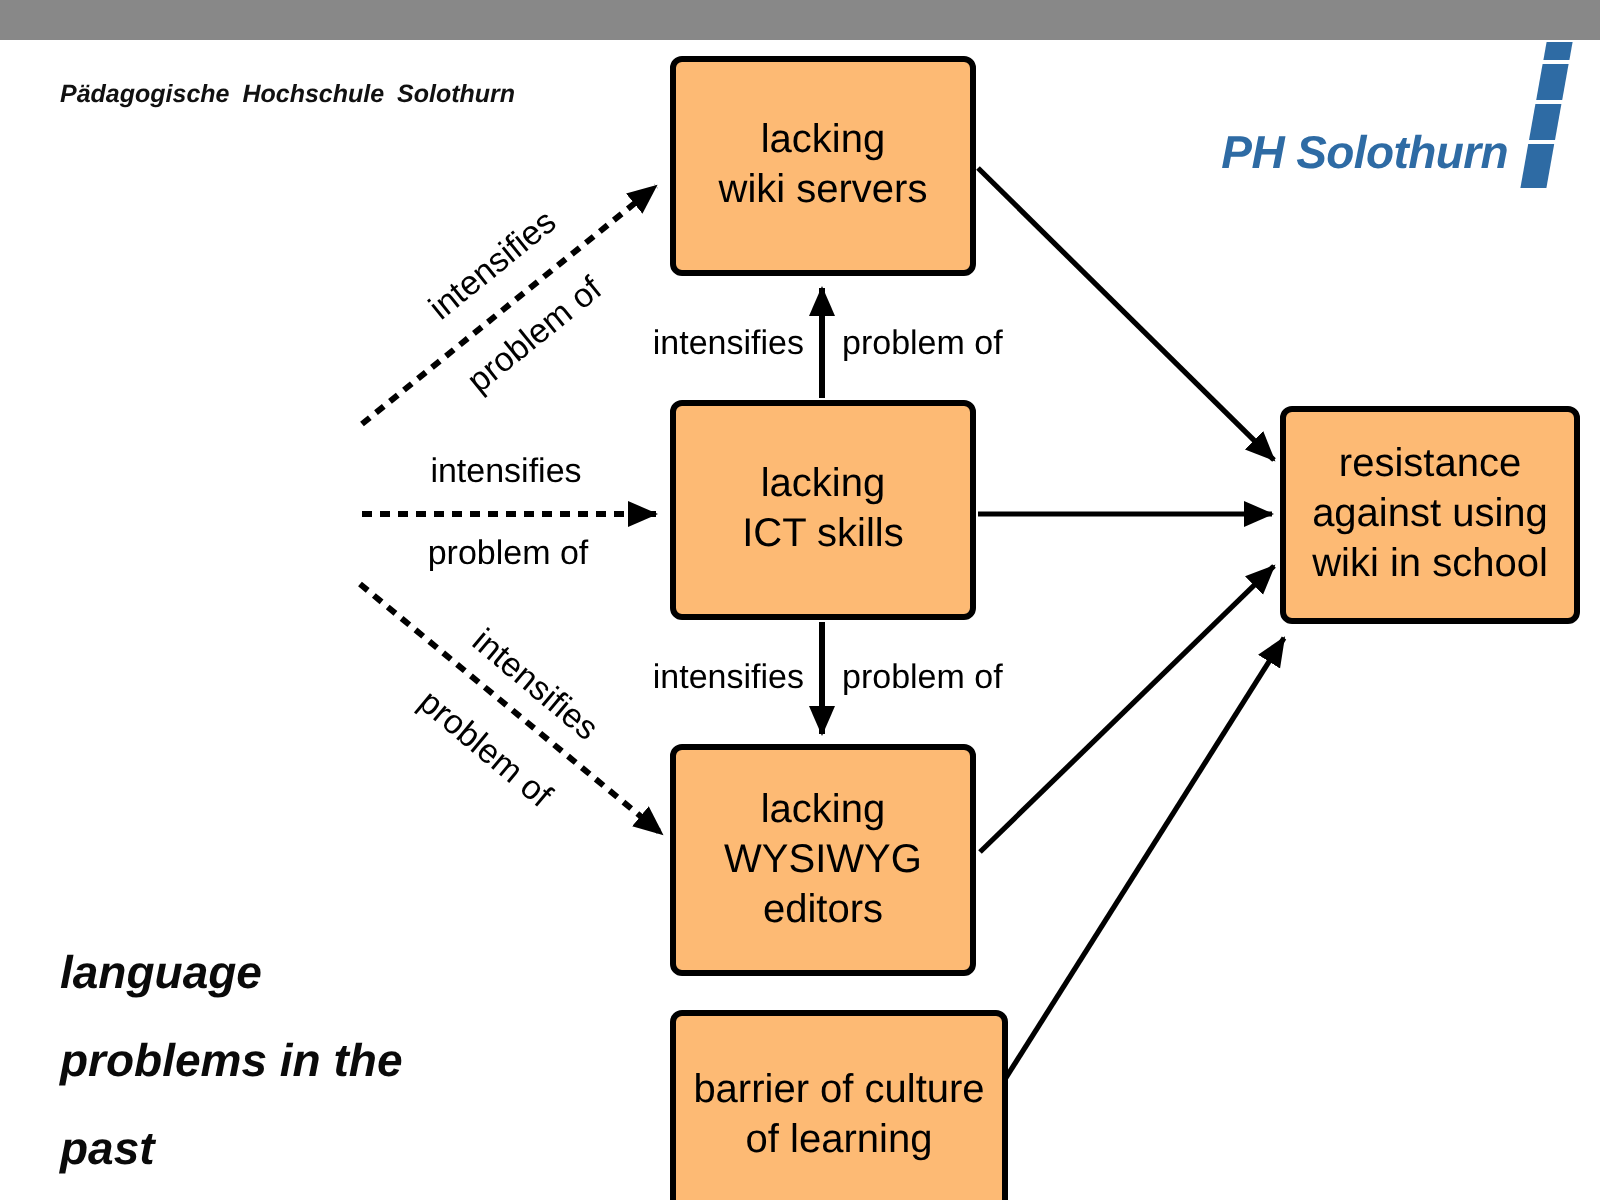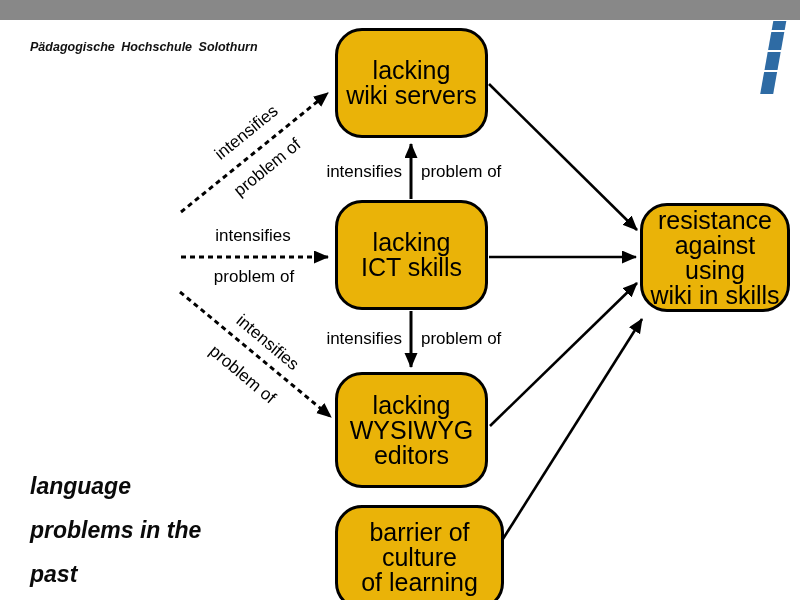--- a/index.html
+++ b/index.html
@@ -8,23 +8,23 @@
     font-family:"Liberation Sans",sans-serif;color:#000;overflow:hidden;margin-top:20px;
   }
   
   .header{position:absolute;left:30px;top:20px;font-size:12.5px;line-height:15px;font-style:italic;color:#111;}
   .header .l1{font-weight:700;word-spacing:3px;}
   
   .logo-text{position:absolute;right:46px;top:43px;font-size:23px;font-weight:700;font-style:italic;color:#2e6ba4;letter-spacing:-0.3px;}
   .logo-bar{position:absolute;left:756px;top:0;}
   
   .node{
-    position:absolute;box-sizing:border-box;background:#eab308;border:3px solid #000;border-radius:27px;
+    position:absolute;box-sizing:border-box;background:#fdba74;border:3px solid #000;border-radius:6px;
     display:flex;align-items:center;justify-content:center;text-align:center;
-    font-size:25px;line-height:25px;white-space:pre-line;z-index:2;
+    font-size:20px;line-height:25px;white-space:pre-line;z-index:2;
   }
   .node.dashed{border-style:dashed;}
   .n-english{left:28px;top:178px;width:152px;height:115px;}
   .n-wiki{left:335px;top:8px;width:153px;height:110px;}
   .n-ict{left:335px;top:180px;width:153px;height:110px;}
   .n-wysiwyg{left:335px;top:352px;width:153px;height:116px;}
   .n-barrier{left:335px;top:485px;width:169px;height:105px;}
   .n-resist{left:640px;top:183px;width:150px;height:109px;}
   
   .edges{position:absolute;left:0;top:0;z-index:1;}
@@ -42,20 +42,21 @@
 </style>
 </head>
 <body>
 
 <div class="slide">
 
   <div class="header">
     <div class="l1">Pädagogische Hochschule Solothurn</div>
   </div>
 
+  <div class="logo-text">PH Solothurn</div>
   <svg class="logo-bar" width="34" height="78" viewBox="0 0 34 78">
     <polygon points="17.3,1 30.3,1 28.7,10 15.7,10" fill="#2e6ba4"></polygon>
     <polygon points="15.3,12 28.3,12 25.1,30 12.1,30" fill="#2e6ba4"></polygon>
     <polygon points="11.7,32 24.7,32 21.5,50 8.5,50" fill="#2e6ba4"></polygon>
     <polygon points="8.1,52 21.1,52 17.2,74 4.2,74" fill="#2e6ba4"></polygon>
   </svg>
 
   <svg class="edges" width="800" height="600" viewBox="0 0 800 600">
     <defs>
       <marker id="ah" markerUnits="userSpaceOnUse" markerWidth="17" markerHeight="14" refX="14" refY="6.5" orient="auto">
@@ -95,19 +96,19 @@
 wiki servers</div>
   <div class="node n-ict">lacking
 ICT skills</div>
   <div class="node n-wysiwyg">lacking
 WYSIWYG
 editors</div>
   <div class="node n-barrier">barrier of culture
 of learning</div>
   <div class="node n-resist">resistance
 against using
-wiki in skills</div>
+wiki in school</div>
 
   <div class="slide-title">language
 problems in the
 past</div>
 
 </div>
 
 </body></html>

